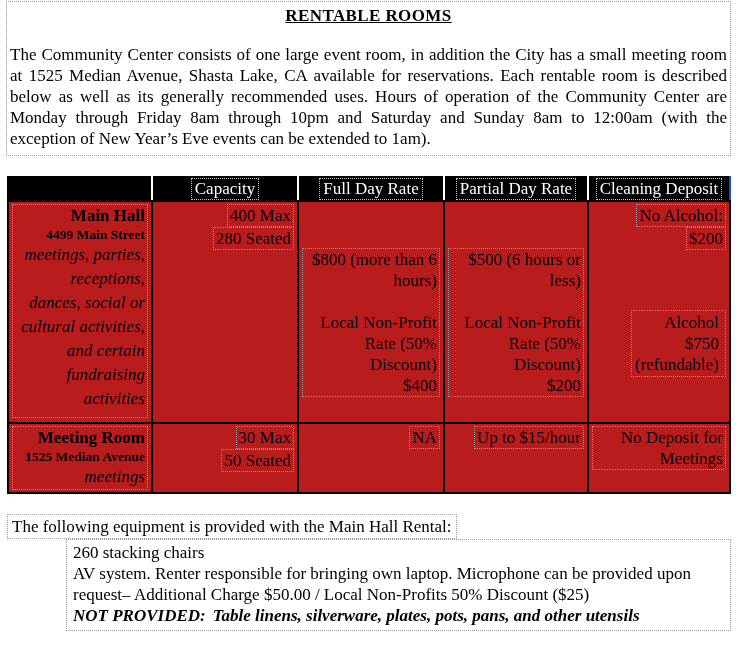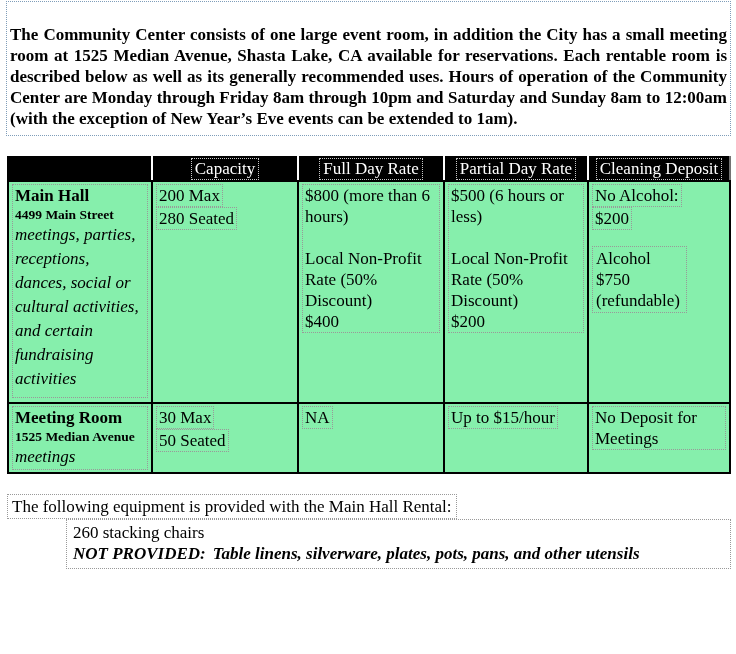--- a/index.html
+++ b/index.html
@@ -23,21 +23,20 @@
     font-size: 17px;
     font-weight: bold;
     line-height: 20px;
   }
   .doc-title span { text-decoration: underline; letter-spacing: .4px; }
   .intro {
     margin: 18px 1px 0 1px;
     font-size: 17px;
     line-height: 21px;
     text-align: justify;
-    font-weight: bold;
   }
 
   
   table.rooms {
     border-collapse: collapse;
     table-layout: fixed;
     width: 722px;
     margin: 20px 6px 0 7px;
   }
   table.rooms th {
@@ -48,49 +47,50 @@
     text-align: center;
     padding: 0 2px;
     height: 22px;
     border-top: 2px solid #000;
     border-bottom: 2px solid #000;
     border-left: 2px solid #fff;
     border-right: 2px solid #fff;
     line-height: 20px;
   }
   table.rooms th:first-child { border-left: 2px solid #000; }
-  table.rooms th:last-child  { border-right: 2px solid #737373; margin-top: 28px; }
+  table.rooms th:last-child  { border-right: 2px solid #1d4ed8; margin-top: 28px; }
   .hdr-field {
     display: inline-block;
     border: 1px dotted #c8c8c8;
     padding: 0 3px;
   }
   table.rooms td {
     border: 2px solid #000;
     vertical-align: top;
     padding: 2px 3px;
     font-size: 17px;
     line-height: 21px;
-    background: #86efac;
+    background: #b91c1c;
+    text-align: right;
   }
   tr.row-main td    { height: 222px; }
   tr.row-meeting td { height: 56px; }
 
   .field {
     display: inline-block;
     border: 1px dotted #999;
     padding: 0 2px;
     max-width: 100%;
   }
   .field-block {
     display: block;
     border: 1px dotted #999;
     padding: 0 2px;
   }
-  .pre { white-space: pre-line; }
+  .pre { white-space: pre-line; margin-top: 44px; }
 
   .room-box { min-height: 214px; }
   .room-name { font-weight: bold; font-size: 17px; line-height: 21px; }
   .room-addr { font-weight: bold; font-size: 13.5px; line-height: 17px; }
   .room-uses { font-style: italic; font-size: 17px; line-height: 24px; }
   .deposit-gap { height: 16px; }
 
   
   .equip-heading-wrap { margin: 20px 0 0 7px; }
   .equip-heading {
@@ -107,20 +107,23 @@
     font-size: 17px;
     line-height: 21px;
   }
   .np-line { font-weight: bold; font-style: italic; }
   .np-text { margin-left: 7px; }
 </style>
 </head>
 <body>
 
 <div class="top-block">
+  <div class="doc-title">
+    <span>RENTABLE ROOMS</span>
+  </div>
   <div class="intro">The Community Center consists of one large event room, in addition the City has a small meeting room at 1525 Median Avenue, Shasta Lake, CA available for reservations.  Each rentable room is described below as well as its generally recommended uses.  Hours of operation of the Community Center are Monday through Friday 8am through 10pm and Saturday and Sunday 8am to 12:00am (with the exception of New Year’s Eve events can be extended to 1am).</div>
 </div>
 
 <table class="rooms">
   <colgroup>
     <col style="width:144px">
       <col style="width:146px">
       <col style="width:146px">
       <col style="width:144px">
       <col style="width:142px">
@@ -136,21 +139,21 @@
 
   <tr class="row-main">
     <td>
       <div class="field-block room-box">
         <div class="room-name">Main Hall</div>
         <div class="room-addr">4499 Main Street</div>
         <div class="room-uses">meetings, parties, receptions, dances, social or cultural activities, and certain fundraising activities</div>
       </div>
     </td>
     <td>
-      <div><span class="field">200 Max</span></div>
+      <div><span class="field">400 Max</span></div>
       <div><span class="field">280 Seated</span></div>
     </td>
     <td>
       <div class="field-block pre" style="min-height:146px">$800 (more than 6 hours)
 
 Local Non-Profit Rate (50% Discount)
 $400</div>
     </td>
     <td>
       <div class="field-block pre" style="min-height:146px">$500 (6 hours or less)
@@ -191,16 +194,17 @@
     </td>
   </tr>
 </tbody>
   </table>
 
 <div class="equip-heading-wrap">
   <span class="equip-heading">The following equipment is provided with the Main Hall Rental:</span>
 </div>
 <div class="equip-list">
   <div>260 stacking chairs</div>
+  <div>AV system.  Renter responsible for bringing own laptop.  Microphone can be provided upon request– Additional Charge $50.00 / Local Non-Profits 50% Discount ($25)</div>
   <div class="np-line">
     <span>NOT PROVIDED:</span><span class="np-text">Table linens, silverware, plates, pots, pans, and other utensils</span>
   </div>
 </div>
 
 </body></html>

